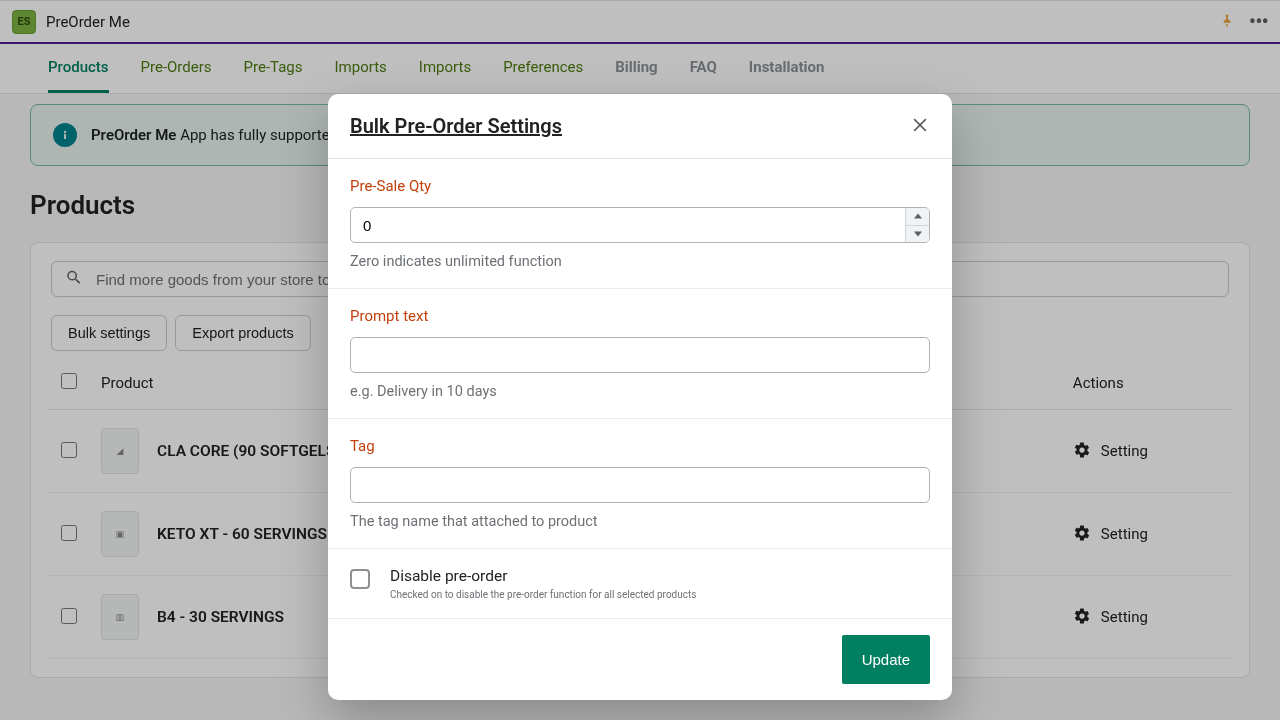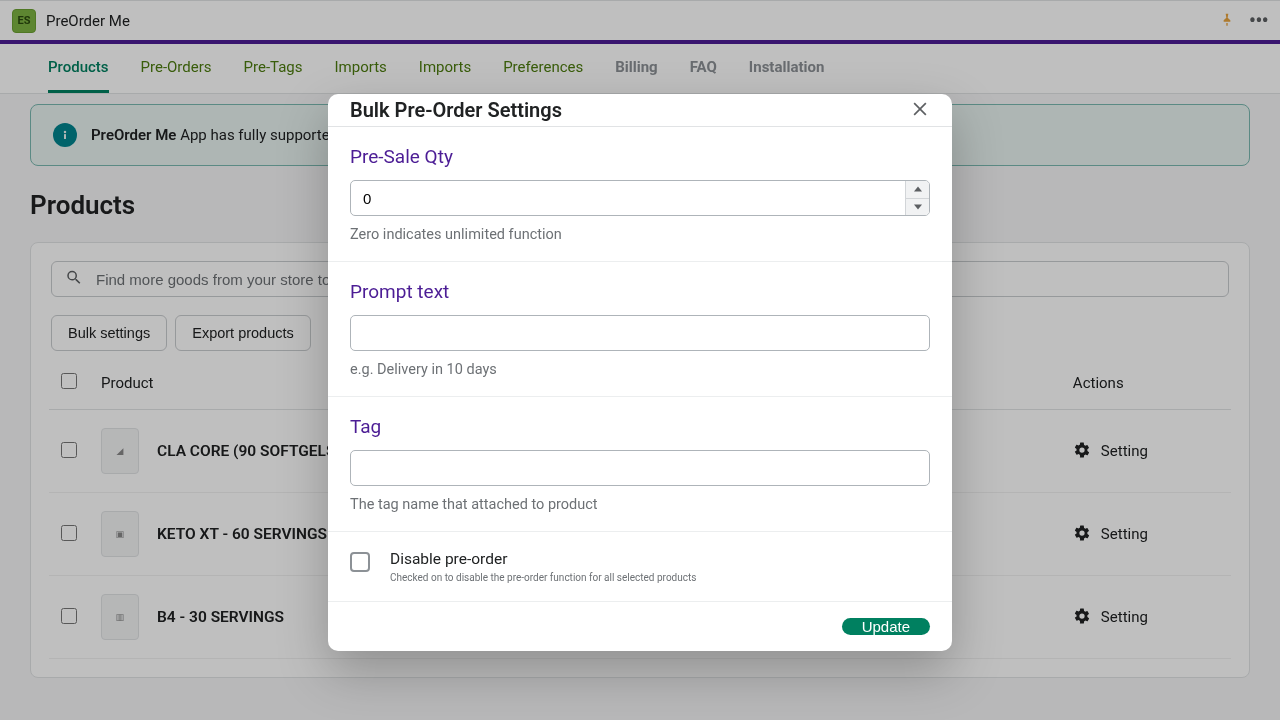--- a/index.html
+++ b/index.html
@@ -10,21 +10,21 @@
     font-size: 14px;
     width: 1280px;
     height: 720px;
     overflow: hidden;
     position: relative;
   }
   .topbar {
     height: 44px;
     background: #ffffff;
     border-top: 1px solid #e1e3e5;
-    border-bottom: 4px solid #4c1d95;
+    border-bottom: 2px solid #4c1d95;
     display: flex;
     align-items: center;
     padding: 0 12px;
     justify-content: space-between;
   }
   .topbar-left { display: flex; align-items: center; gap: 10px; }
   .app-icon {
     width: 24px; height: 24px;
     background: #7db342;
     border-radius: 4px;
@@ -161,33 +161,34 @@
   .modal {
     margin-top: 94px;
     width: 624px;
     background: #fff;
     border-radius: 10px;
     box-shadow: 0 20px 50px rgba(0,0,0,.25);
     overflow: hidden;
   }
   .modal-header {
     display: flex; align-items: center; justify-content: space-between;
-    padding: 4px 22px;
+    padding: 20px 22px;
     border-bottom: 1px solid #e1e3e5;
+    text-decoration: underline;
   }
   .modal-title { font-size: 20px; font-weight: 600; }
   .close-btn { cursor: pointer; }
   .close-btn svg { width: 20px; height: 20px; stroke: #5c5f62; stroke-width: 2; fill: none; }
 
   .modal-section {
     padding: 18px 22px;
     border-bottom: 1px solid #eceeef;
   }
   .modal-section:last-of-type { border-bottom: 1px solid #e1e3e5; }
-  .field-label { font-size: 19px; color: #4c1d95; margin-bottom: 12px; display: block; }
+  .field-label { font-size: 15px; color: #c2410c; margin-bottom: 12px; display: block; }
   .field-help { font-size: 14.5px; color: #6d7175; margin-top: 10px; }
 
   .number-wrap { position: relative; }
   .text-input, .num-input {
     width: 100%;
     height: 36px;
     border: 1px solid #aeb4b9;
     border-radius: 5px;
     padding: 0 12px;
     font-size: 15px;
@@ -226,22 +227,22 @@
   .modal-footer {
     padding: 16px 22px;
     display: flex; justify-content: flex-end;
   }
   .btn-primary {
     background: #008060;
     border: none;
     color: #fff;
     font-size: 15px;
     font-weight: 500;
-    padding: 0 20px;
-    border-radius: 14px;
+    padding: 16px 20px;
+    border-radius: 2px;
     cursor: pointer;
   }
 </style>
 </head>
 <body>
 
 <div class="topbar">
   <div class="topbar-left">
     <div class="app-icon">ES</div>
     <div class="app-name">PreOrder Me</div>

